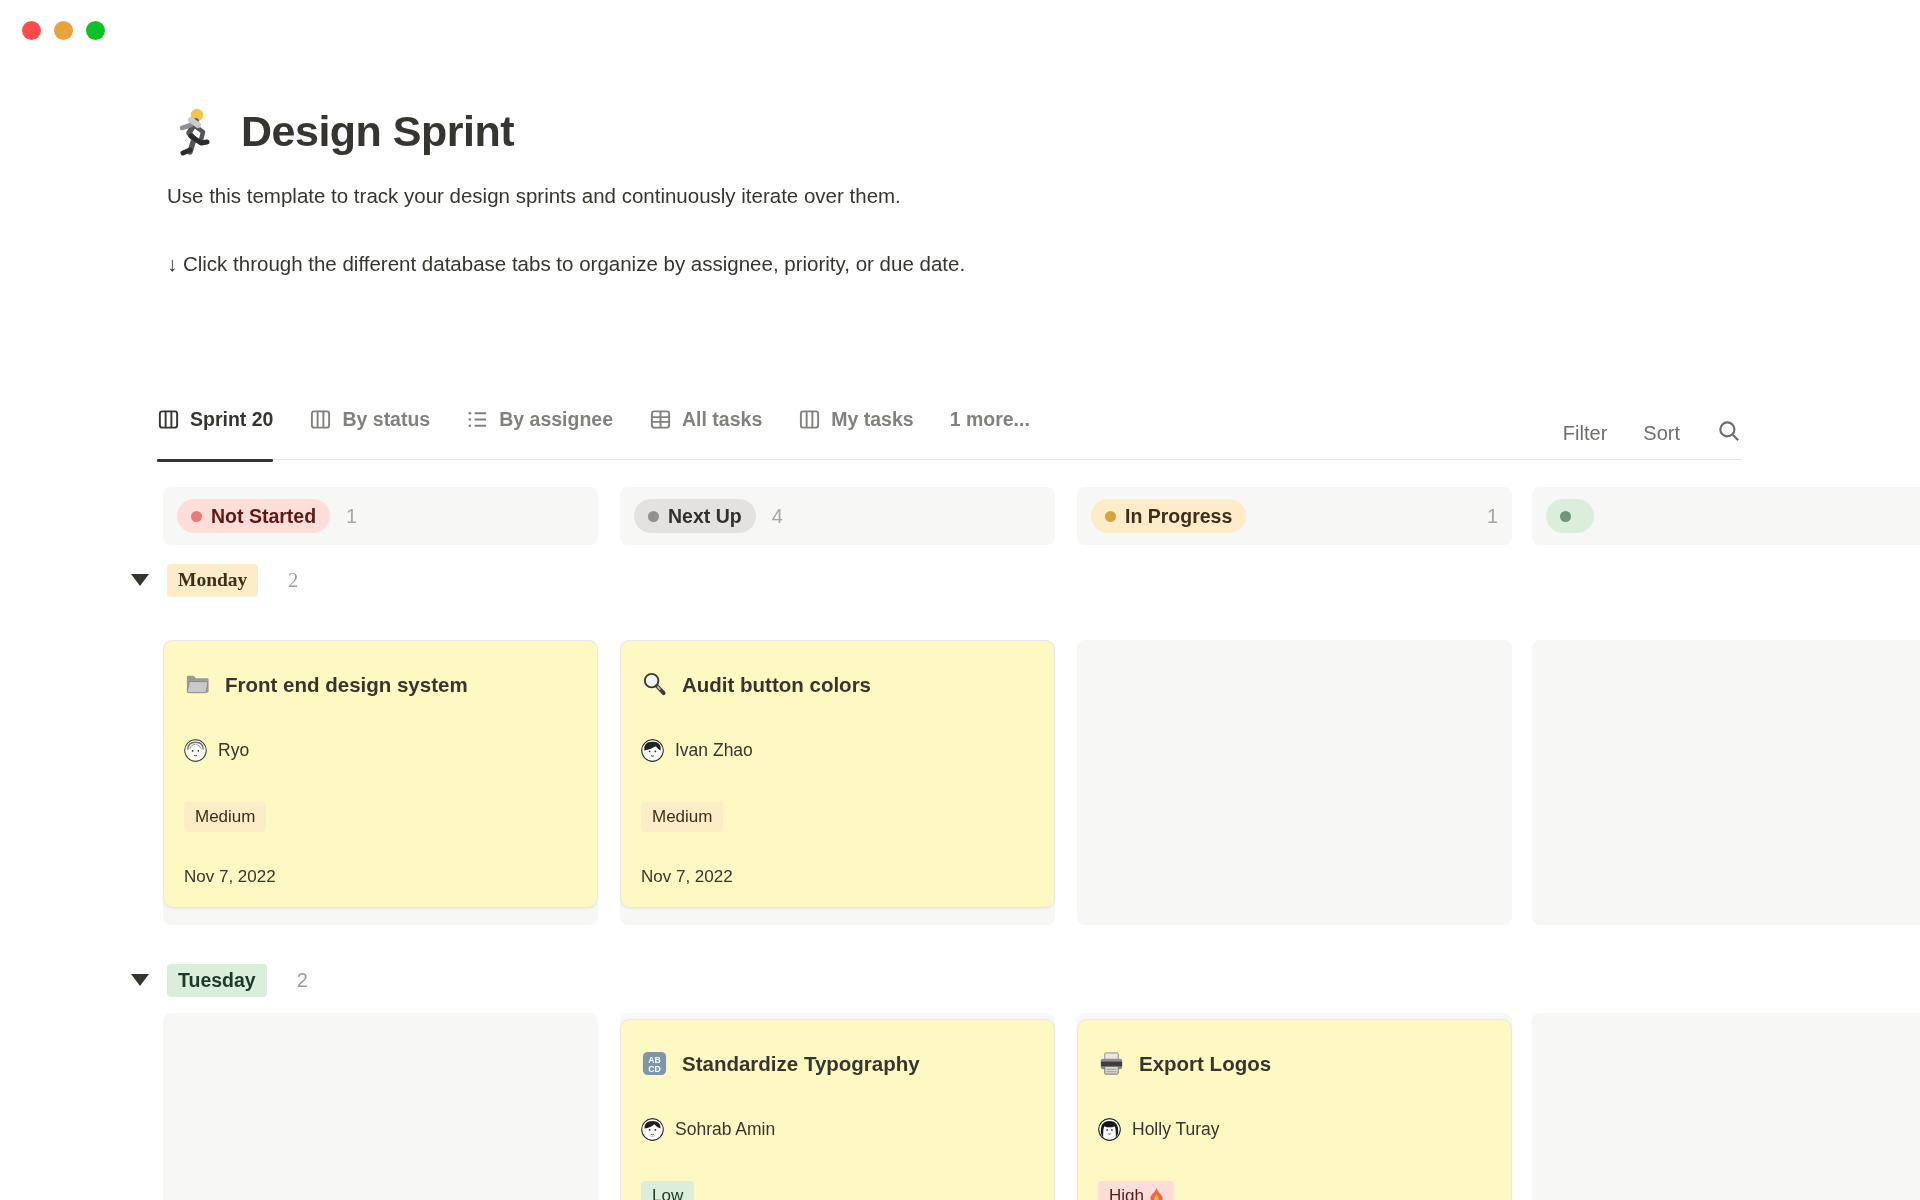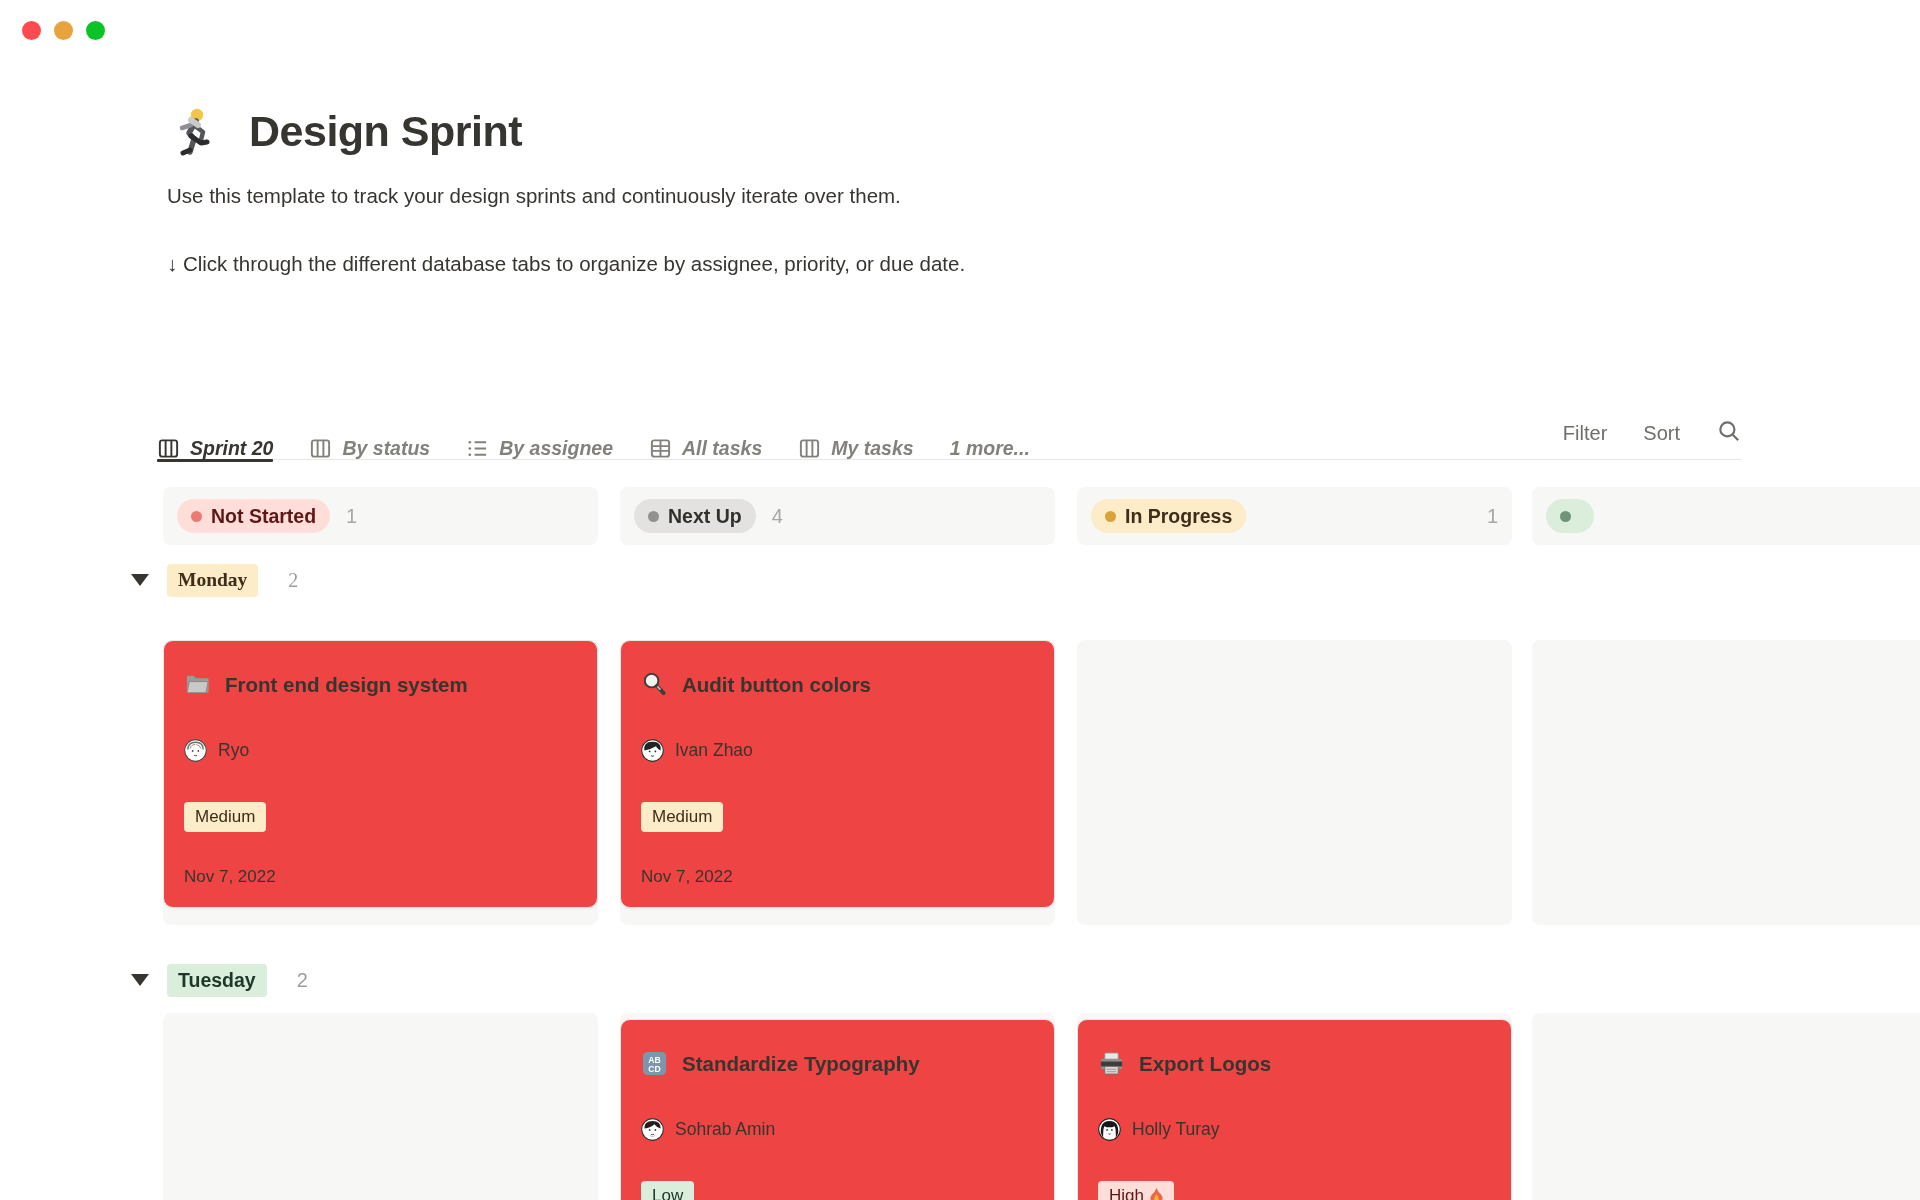--- a/index.html
+++ b/index.html
@@ -7,32 +7,32 @@
   body { font-family:"Liberation Sans", sans-serif; color:#37352f; }
   .screen { position:relative; width:1920px; height:1200px; background:#fff; overflow:hidden; }
 
   
   .traffic { position:absolute; left:22px; top:21px; display:flex; gap:13px; }
   .tl { width:19px; height:19px; border-radius:50%; }
   .tl.red{ background:#fe4b50; } .tl.yellow{ background:#e8a33d; } .tl.green{ background:#0bc327; }
 
   
   .page-head { position:absolute; left:167px; top:106px; width:1400px; }
-  .title-row { display:flex; align-items:center; gap:32px; }
+  .title-row { display:flex; align-items:center; gap:24px; }
   .title-row h1 { font-size:43px; font-weight:700; letter-spacing:-0.5px; color:#37352f; }
   .page-icon { width:50px; height:50px; flex:0 0 auto; }
   .desc { margin-top:26px; font-size:20.5px; line-height:28px; color:#37352f; }
   .hint { margin-top:40px; font-size:20.5px; line-height:28px; color:#37352f; }
 
   
   .tabbar { position:absolute; left:157px; top:408px; width:1585px; height:52px;
             border-bottom:1px solid #e8e7e4; display:flex; align-items:center; }
   .tabs { display:flex; align-items:center; gap:36px; }
-  .tab { position:relative; display:flex; align-items:flex-end; gap:10px; height:52px;
-         font-size:19.5px; font-weight:600; color:#82817c; cursor:pointer; white-space:nowrap;font-style:italic; }
+  .tab { position:relative; display:flex; align-items:flex-start; gap:10px; height:52px;
+         font-size:19.5px; font-weight:600; color:#82817c; cursor:pointer; white-space:nowrap; }
   .tab svg { display:block; }
   .tab.active { color:#37352f; }
   .tab.active::after { content:""; position:absolute; left:0; right:0; bottom:-2px; height:3px;
          background:#37352f; border-radius:1px; }
   .tab-controls { margin-left:auto; display:flex; align-items:center; gap:36px;
          font-size:20px; color:#6f6e69; }
   .tab-controls .ctl { cursor:pointer; }
 
   
   .board { position:absolute; left:163px; top:487px; width:1810px; }
@@ -58,21 +58,21 @@
   .tri { width:0; height:0; border-left:9px solid transparent; border-right:9px solid transparent;
          border-top:12px solid #37352f; margin-right:18px; cursor:pointer; }
   .group-pill { height:33px; display:inline-flex; align-items:center; padding:0 11px;
          border-radius:4px; font-size:19.5px; font-weight:700; }
   .group-count { margin-left:30px; font-size:20px; color:#9e9d99; }
 
   .lane { position:absolute; height:285px; }
   .lane1 { top:153px; } .lane2 { top:526px; }
   .colbg { position:absolute; top:0; width:435px; height:285px; background:#f7f7f5; border-radius:8px; }
 
-  .card { position:absolute; width:435px; height:268px; background:#ef4444;
+  .card { position:absolute; width:435px; height:268px; background:#fef9c3;
           border:1px solid #e8e8e6; border-radius:10px;
           box-shadow:0 1px 3px rgba(15,15,15,0.05); cursor:pointer; }
   .card .trow { position:absolute; left:20px; top:30px; right:16px; display:flex; align-items:center; gap:14px; }
   .card .trow .cicon { width:27px; height:27px; flex:0 0 auto; }
   .card .ctitle { font-size:20.5px; font-weight:600; color:#37352f; white-space:nowrap; }
   .card .arow { position:absolute; left:20px; top:98px; display:flex; align-items:center; gap:11px; }
   .card .avatar { width:23px; height:23px; border-radius:50%; overflow:hidden; flex:0 0 auto; }
   .card .aname { font-size:17.5px; color:#37352f; }
   .card .prio { position:absolute; left:20px; top:161px; height:30px; display:inline-flex;
                 align-items:center; gap:6px; padding:8px 11px; border-radius:4px; font-size:17px; font-weight:500; }

